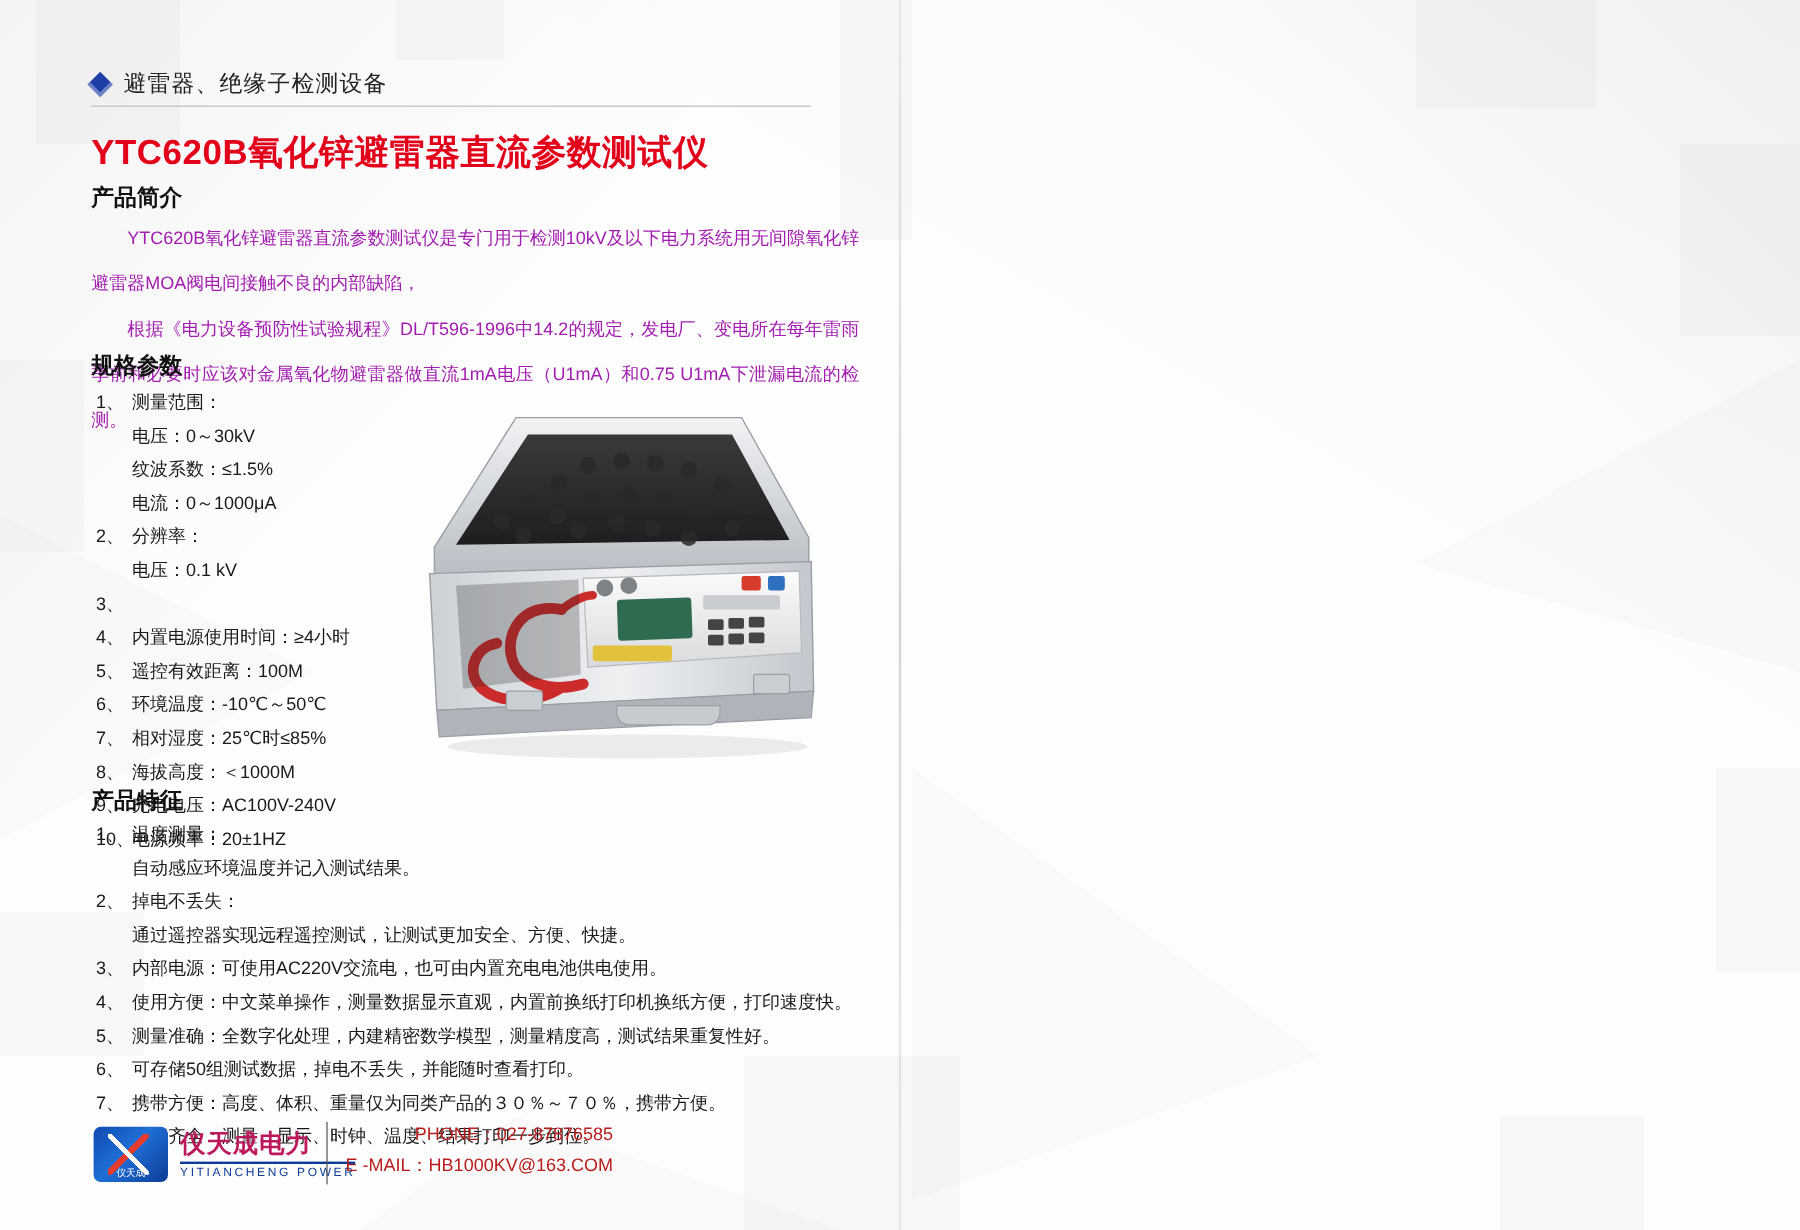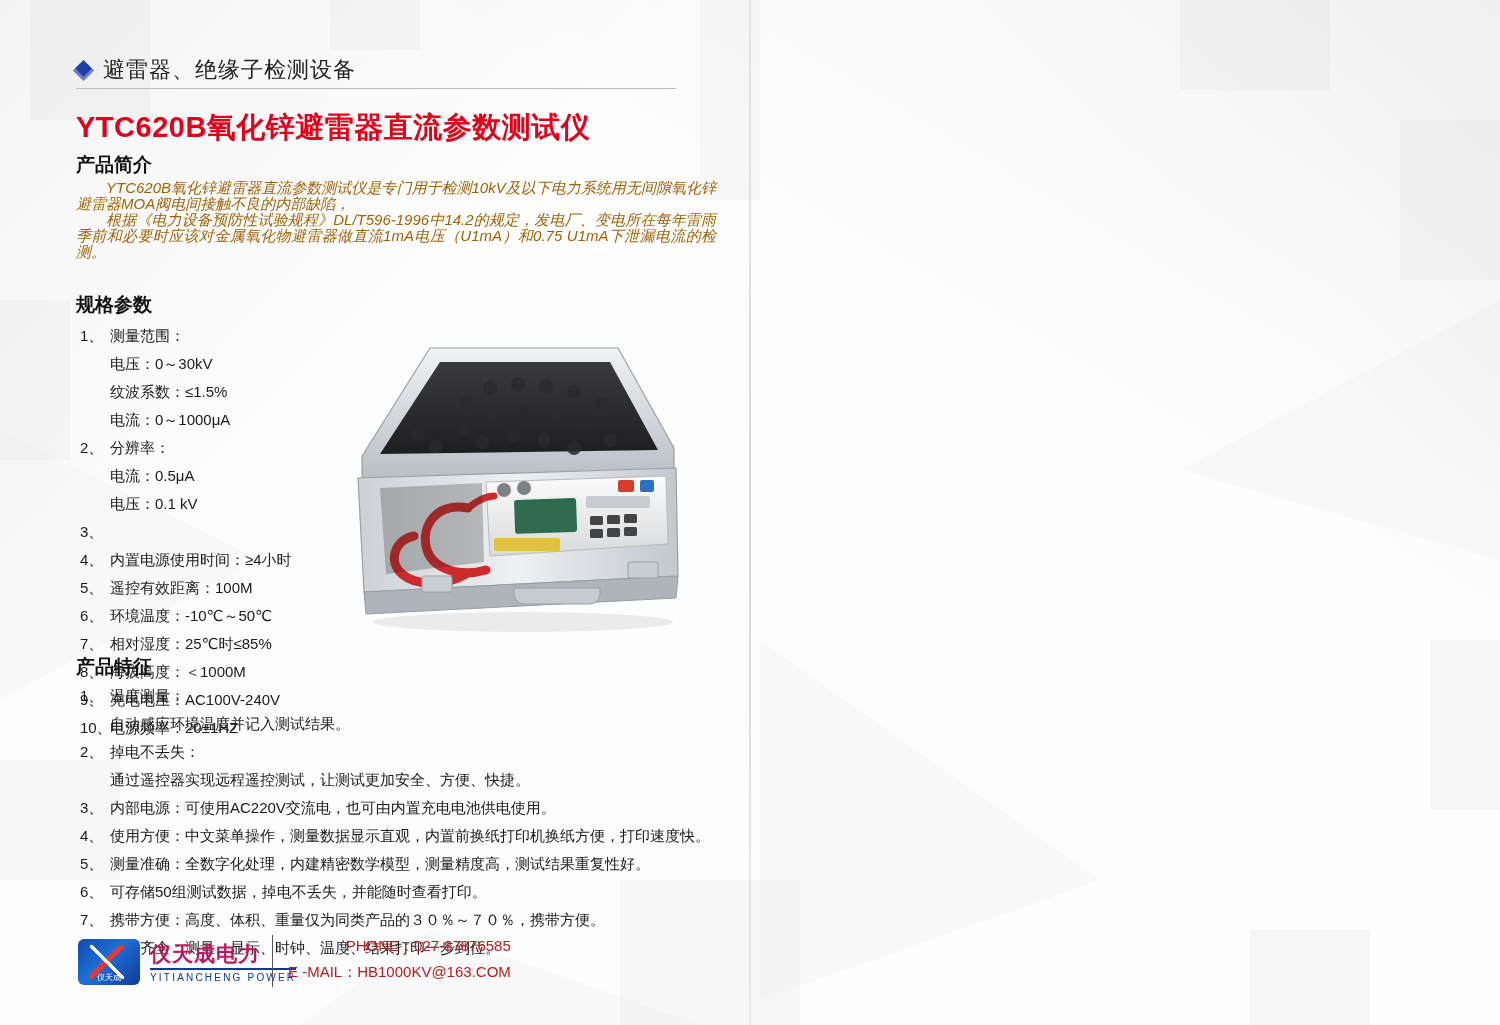--- a/index.html
+++ b/index.html
@@ -25,36 +25,36 @@
     position:absolute;inset:0;pointer-events:none;opacity:.55;
   }
   .page{position:absolute;inset:0;}
   .page-left,.page-right{position:relative;width:750px;height:1025px;box-sizing:border-box;}
   .gutter{position:absolute;left:749px;top:0;width:2px;height:1025px;background:linear-gradient(to bottom,rgba(0,0,0,.06),rgba(0,0,0,.16),rgba(0,0,0,.06));}
 
   
   .hdr{position:absolute;top:52px;height:36px;display:flex;align-items:center;}
   .hdr-left{left:76px;}
   .hdr-rule{position:absolute;height:1px;background:#bdbdbd;top:88px;}
-  .hdr-txt{font-size:22px;color:#222;letter-spacing:1px;font-family:Liberation Serif, serif;}
+  .hdr-txt{font-size:19px;color:#222;letter-spacing:1px;font-family:Liberation Serif, serif;}
   .diamond{
     width:15px;height:15px;background:#1f3fa8;transform:rotate(45deg);
     display:inline-block;margin:0 12px 0 0;
     box-shadow:inset -3px -3px 0 rgba(255,255,255,.35);
   }
 
   
   .prod-title{
     position:absolute;font-size:29px;font-weight:bold;color:#e2001a;letter-spacing:.5px;
   }
   .sec-title{
     position:absolute;font-size:19px;font-weight:bold;color:#111;
   }
   .body-txt{
-    position:absolute;font-size:15px;line-height:16px;color:#a16207;text-align:justify;font-style:italic;
+    position:absolute;font-size:15px;line-height:38px;color:#a21caf;text-align:justify;
   }
   .body-txt p{margin:0;}
   .indent{text-indent:2em;}
 
   ul.speclist{position:absolute;margin:0;padding:0;list-style:none;font-size:15px;line-height:28px;}
   ul.speclist li{display:flex;}
   ul.speclist li .num{width:30px;flex:0 0 30px;}
   ul.speclist li .txt{flex:1;}
   .sub{padding-left:30px;}
 
@@ -137,23 +137,20 @@
         </li>
         <li class="sub">
           <span class="txt">纹波系数：≤1.5%</span>
         </li>
         <li class="sub">
           <span class="txt">电流：0～1000μA</span>
         </li>
         <li>
           <span class="num">2、</span>
           <span class="txt">分辨率：</span>
-        </li>
-        <li class="sub">
-          <span class="txt">电流：0.5μA</span>
         </li>
         <li class="sub">
           <span class="txt">电压：0.1 kV</span>
         </li>
         <li>
           <span class="num">3、</span>
         </li>
         <li>
           <span class="num">4、</span>
           <span class="txt">内置电源使用时间：≥4小时</span>

